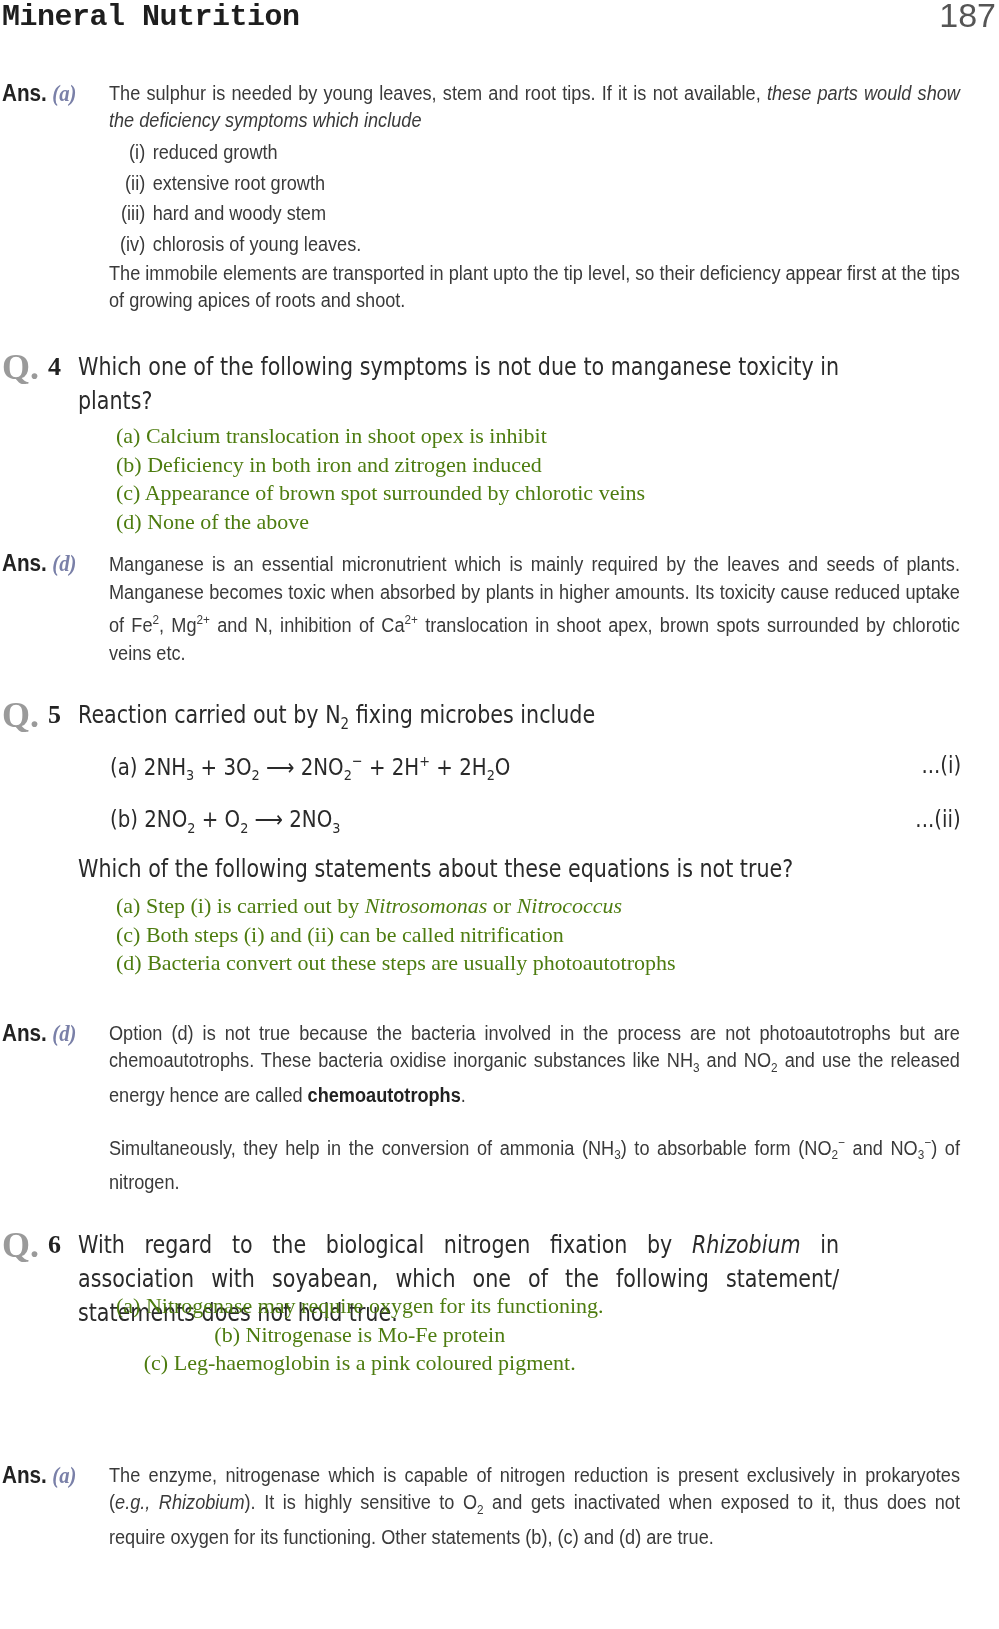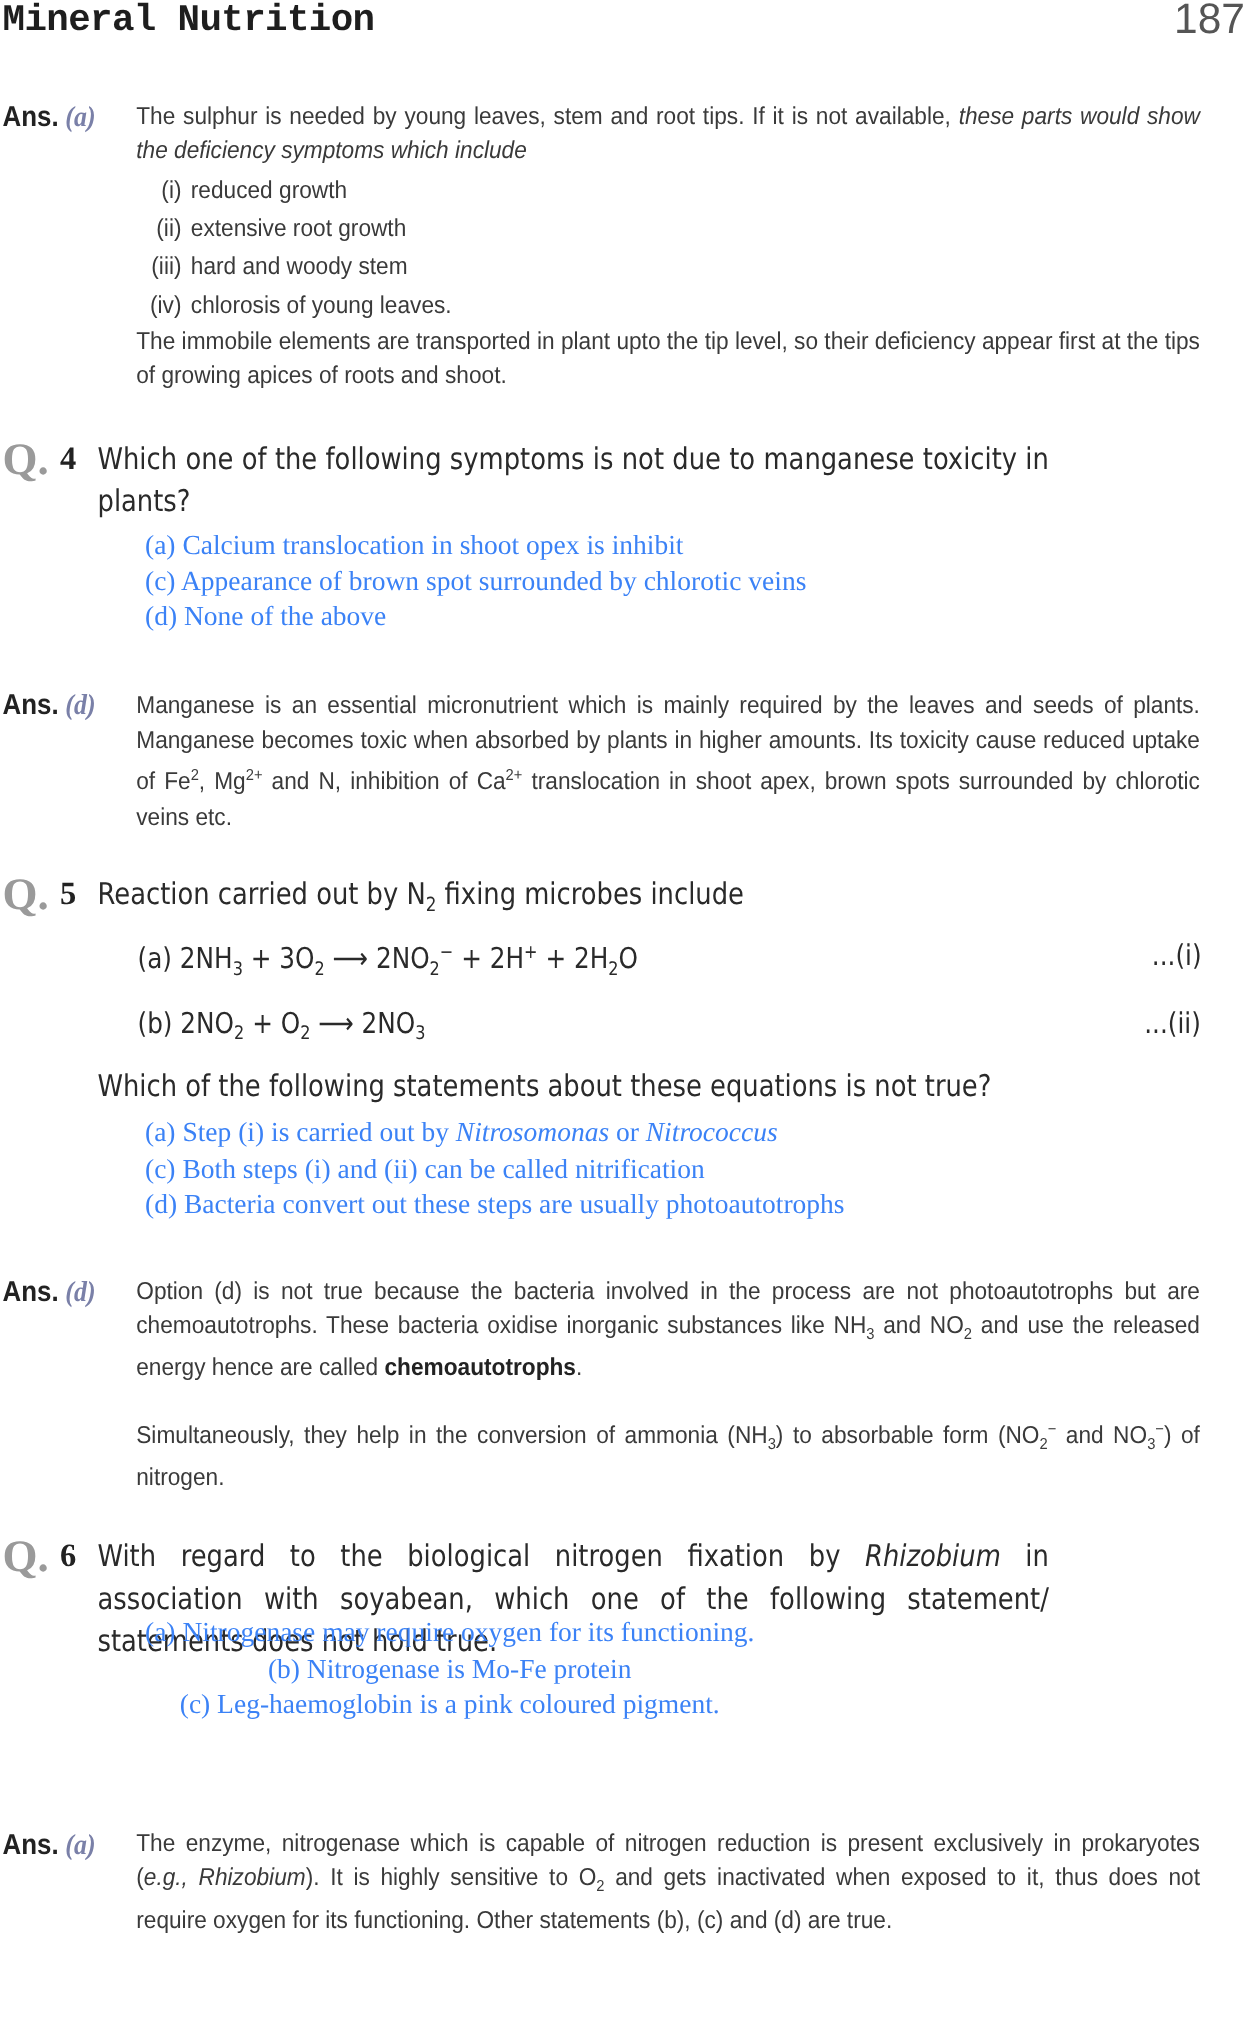--- a/index.html
+++ b/index.html
@@ -11,21 +11,21 @@
   .ans-label .opt { font-family:"Liberation Serif", serif; font-style:italic; color:#7a80a8; font-weight:bold; margin-left:6px; }
 
   .body-txt { position:absolute; font-family:"Liberation Sans", sans-serif; font-size:19.5px; line-height:27px; color:#3a3a3a; text-align:justify; transform:scaleX(0.93); transform-origin:left; }
   .body-txt i { font-style:italic; }
   .body-txt b { color:#222; }
 
   .q-mark { position:absolute; left:2px; font-family:"Liberation Serif", serif; font-weight:bold; font-size:36px; color:#9a9a9a; }
   .q-text { position:absolute; left:78px; width:885px; font-family:"DejaVu Sans", sans-serif; font-size:24px; line-height:34px; color:#2a2a2a; transform:scaleX(0.86); transform-origin:left; text-align:justify; }
   .q-num-abs { position:absolute; left:48px; font-family:"Liberation Serif", serif; font-weight:bold; color:#222; font-size:26px; }
 
-  .opts { position:absolute; left:116px; font-family:"Liberation Serif", serif; font-size:22px; line-height:28.7px; color:#3b82f6; }
+  .opts { position:absolute; left:116px; font-family:"Liberation Serif", serif; font-size:22px; line-height:28.7px; color:#4d7c0f; }
   .opts i { font-style:italic; }
 
   .roman { position:absolute; font-family:"Liberation Sans", sans-serif; font-size:19.5px; color:#3a3a3a; line-height:30.5px; transform:scaleX(0.93); transform-origin:left; }
   .roman .rn { display:inline-block; width:40px; text-align:right; margin-right:8px; }
 
   .eq { position:absolute; font-family:"DejaVu Sans", sans-serif; font-size:23px; color:#2a2a2a; transform:scaleX(0.86); transform-origin:left; }
   .eq-tag { position:absolute; right:38px; font-family:"DejaVu Sans", sans-serif; font-size:23px; color:#2a2a2a; transform:scaleX(0.86); transform-origin:right; }
   sub, sup { font-size:65%; }
 </style>
 </head>
@@ -43,20 +43,21 @@
   <div><span class="rn">(iii)</span><span>hard and woody stem</span></div>
   <div><span class="rn">(iv)</span><span>chlorosis of young leaves.</span></div>
 </div>
 <div class="body-txt" style="left:109px; top:260px; width:915px;">The immobile elements are transported in plant upto the tip level, so their deficiency appear first at the tips of growing apices of roots and shoot.</div>
 
 <div class="q-mark" style="top:346px;">Q.</div>
 <div class="q-num-abs" style="top:352px;">4</div>
 <div class="q-text" style="top:350px;">Which one of the following symptoms is not due to manganese toxicity in plants?</div>
 <div class="opts" style="top:422px;">
   <div>(a) Calcium translocation in shoot opex is inhibit</div>
+  <div>(b) Deficiency in both iron and zitrogen induced</div>
   <div>(c) Appearance of brown spot surrounded by chlorotic veins</div>
   <div>(d) None of the above</div>
 </div>
 
 <div class="ans-label" style="top:550px;"><span>Ans.</span><span class="opt">(d)</span></div>
 <div class="body-txt" style="left:109px; top:550px; width:915px; line-height:28px;"><span>Manganese is an essential micronutrient which is mainly required by the leaves and seeds of plants. Manganese becomes toxic when absorbed by plants in higher amounts. Its toxicity cause reduced uptake of Fe</span><sup>2</sup><span>, Mg</span><sup>2+</sup><span> and N, inhibition of Ca</span><sup>2+</sup><span> translocation in shoot apex, brown spots surrounded by chlorotic veins etc.</span></div>
 
 <div class="q-mark" style="top:694px;">Q.</div>
 <div class="q-num-abs" style="top:700px;">5</div>
 <div class="q-text" style="top:698px;"><span>Reaction carried out by N</span><sub>2</sub><span> fixing microbes include</span></div>

